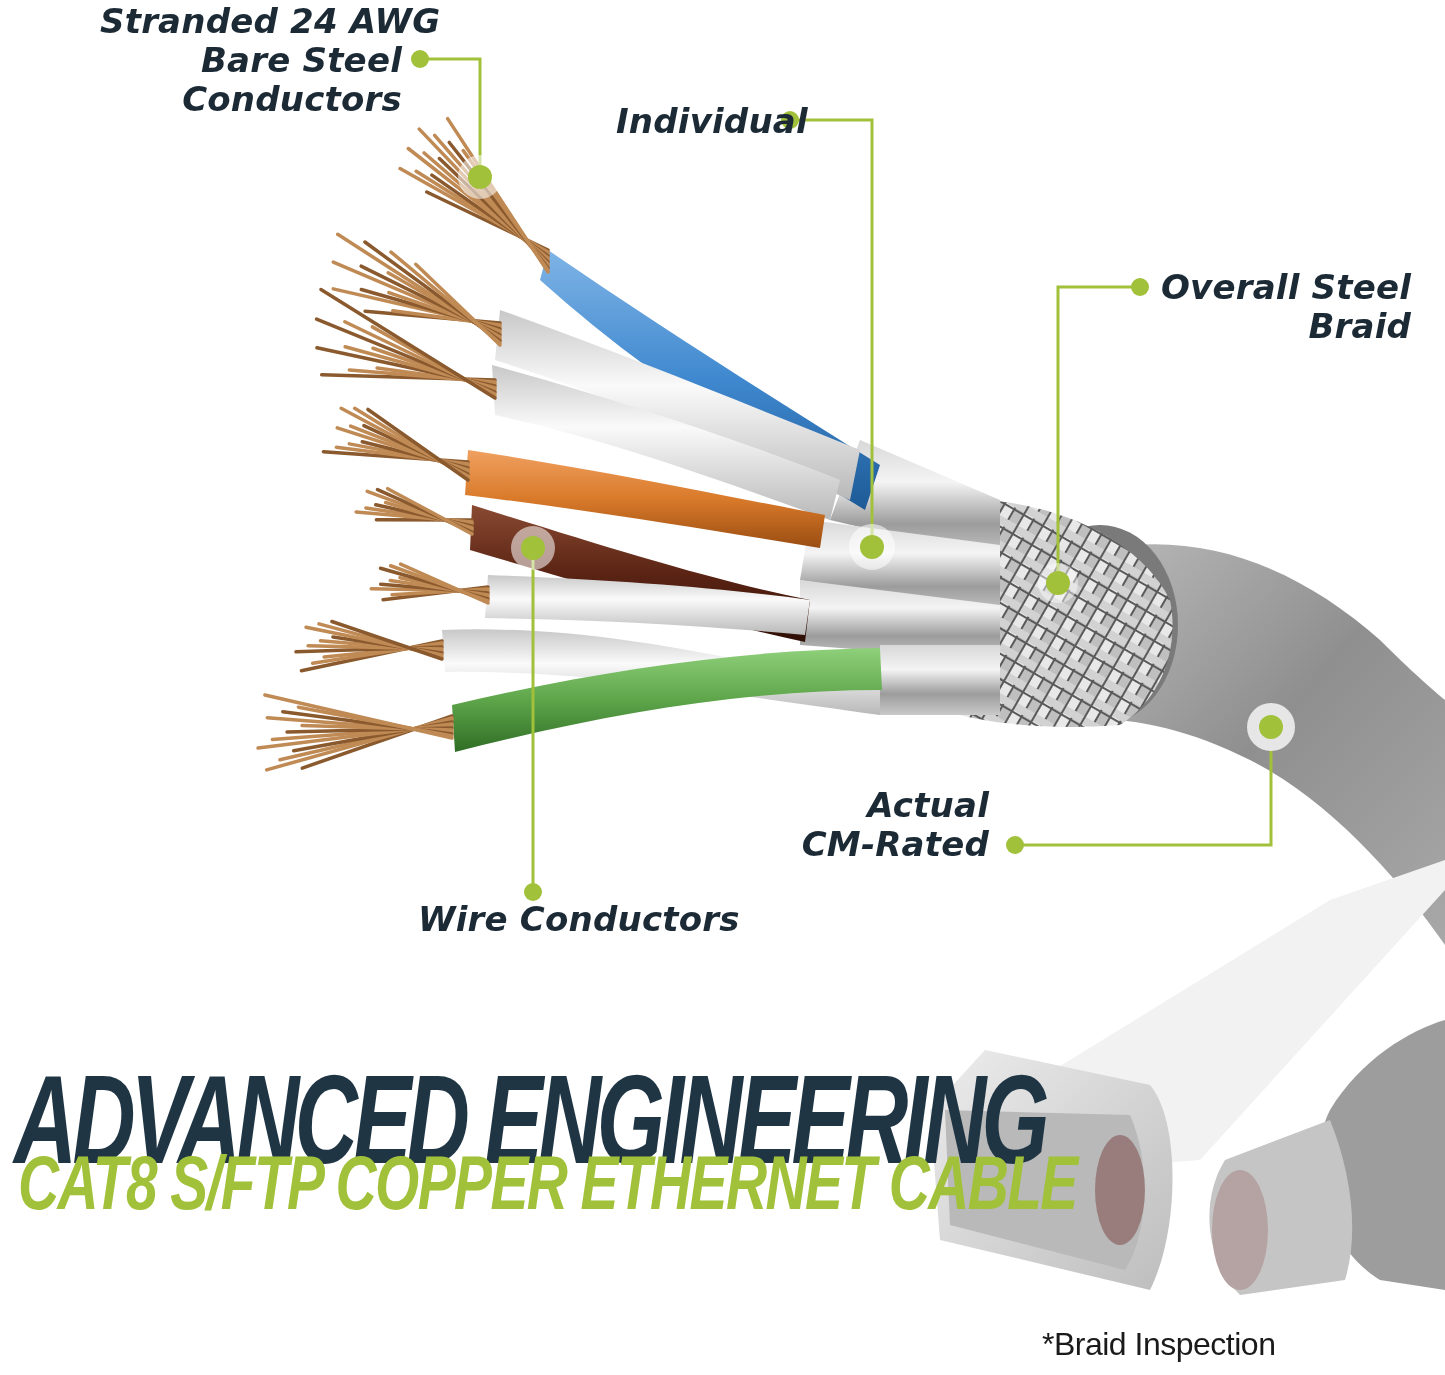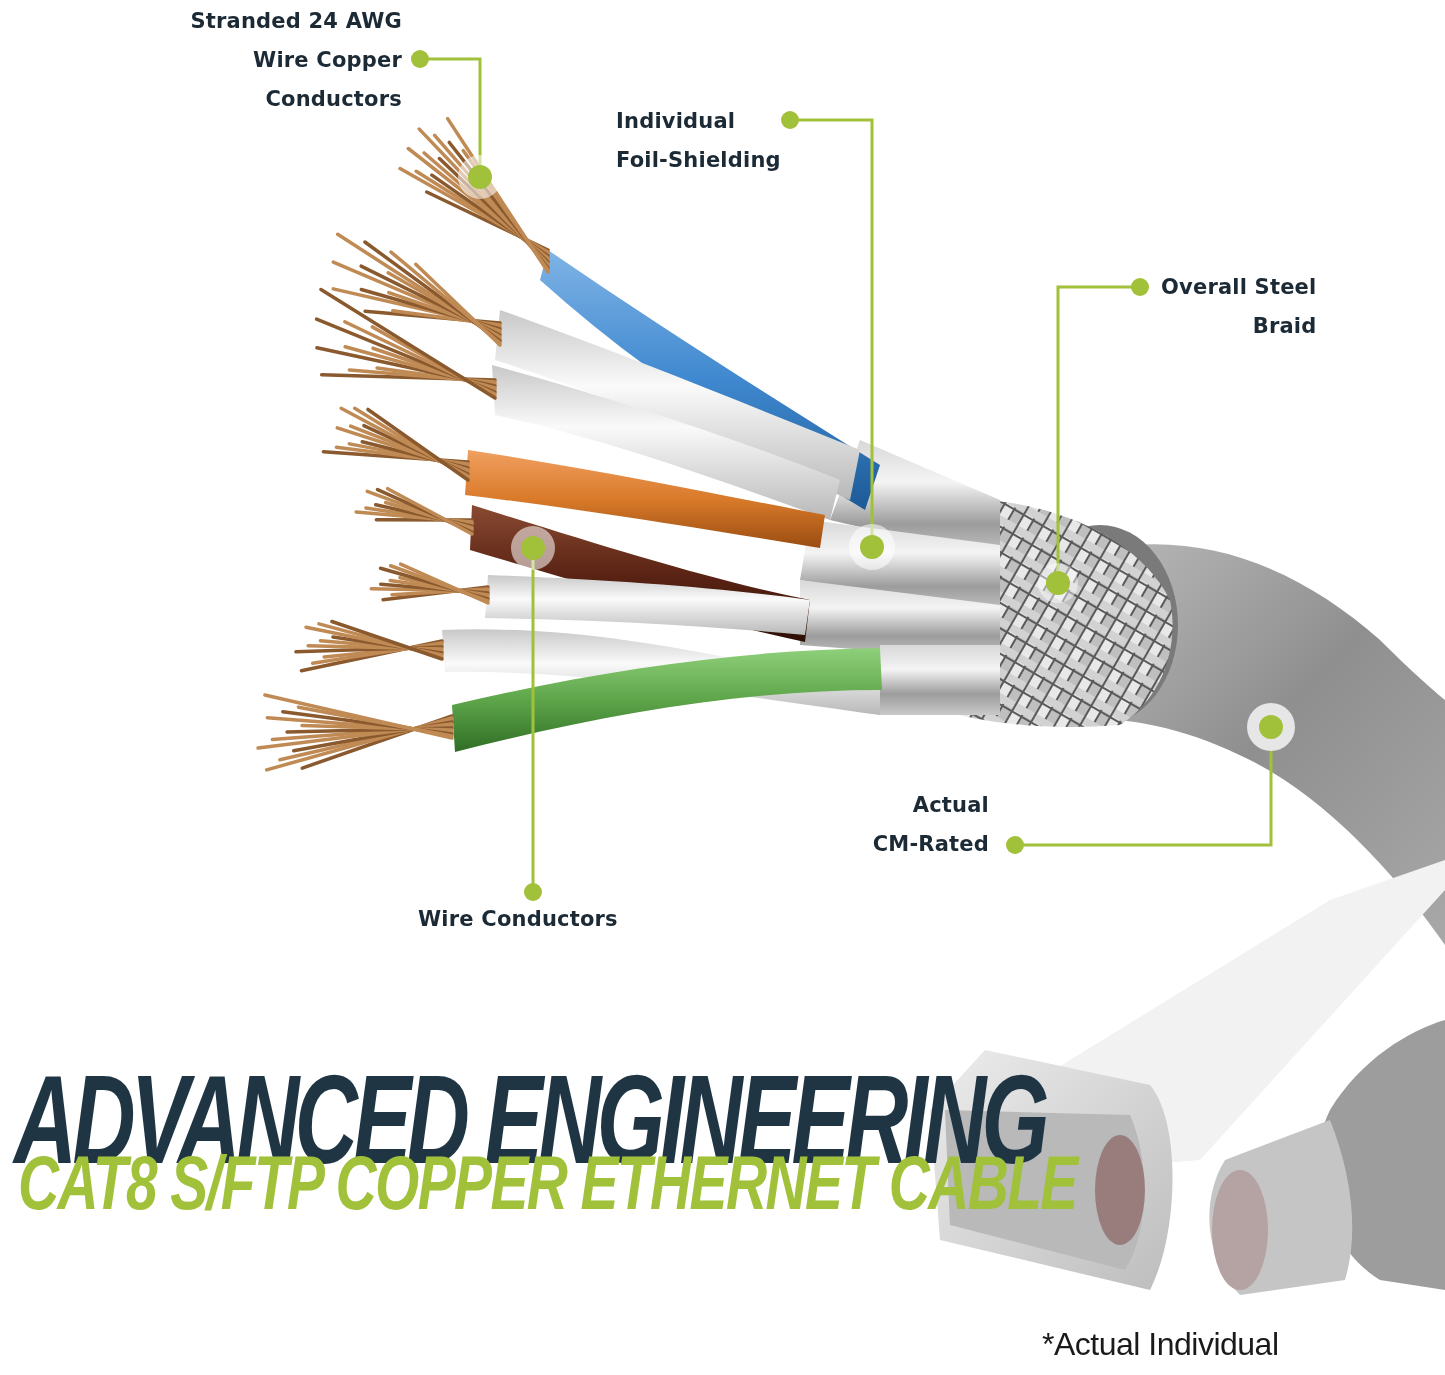--- a/index.html
+++ b/index.html
@@ -1,17 +1,17 @@
 <!DOCTYPE html>
 <html><head>
 <meta charset="utf-8">
 <style>
   html, body { margin:0; padding:0; background:#ffffff; }
   body { width:1445px; height:1375px; position:relative; overflow:hidden; font-family:"Liberation Sans", sans-serif; }
-  .label { position:absolute; color:#1c2a36; font-weight:700; font-size:21px; line-height:39px; font-family:"DejaVu Sans", sans-serif; letter-spacing:0.2px; }
+  .label { position:absolute; color:#1c2a36; font-weight:700; font-size:34px; line-height:39px; font-family:"DejaVu Sans", sans-serif; letter-spacing:0.2px;font-style:italic; }
   .label .line { display:block; white-space:nowrap; }
   .right { text-align:right; }
   svg#illustration { position:absolute; left:0; top:0; }
   .headline { position:absolute; left:14px; font-family:"Liberation Sans", sans-serif; font-weight:700; font-style:italic; white-space:nowrap; transform-origin:left top; }
   #headline-main { top:1048px; color:#1f3544; font-size:112px; letter-spacing:-6px; transform:scaleX(0.78) scaleY(1.12); }
   #headline-sub { top:1140px; color:#a2c13a; font-size:72px; letter-spacing:-2px; transform:scaleX(0.79) scaleY(1.05); left:18px; }
   #footnote { position:absolute; left:1042px; top:1326px; font-family:"Liberation Sans", sans-serif; font-size:32px; color:#1a1a1a; letter-spacing:-0.5px; }
 </style>
 </head>
 <body>
@@ -207,39 +207,38 @@
     <path d="M945,1110 L1130,1115 C1150,1160 1150,1230 1125,1270 L950,1225 Z" fill="#b9b9b9"></path>
     <ellipse cx="1120" cy="1190" rx="25" ry="55" fill="#8c6464" opacity="0.7"></ellipse>
     <path d="M1445,1020 L1445,1290 L1380,1280 C1330,1250 1300,1170 1330,1110 C1360,1060 1410,1030 1445,1020 Z" fill="#9d9d9d"></path>
     <path d="M1225,1160 L1330,1120 C1350,1170 1360,1230 1345,1280 L1240,1295 C1205,1260 1200,1200 1225,1160 Z" fill="#c5c5c5"></path>
     <ellipse cx="1240" cy="1230" rx="28" ry="60" fill="#b5a3a3"></ellipse>
   </g>
 </svg>
 
 <div class="label right" style="left:100px; top:2px; width:302px;">
   <span class="line">Stranded 24 AWG</span>
-  <span class="line">Wire Copper</span>
+  <span class="line">Bare Steel</span>
   <span class="line">Conductors</span>
 </div>
 
 <div class="label" style="left:616px; top:102px;">
   <span class="line">Individual</span>
-  <span class="line">Foil-Shielding</span>
 </div>
 
 <div class="label" style="left:1161px; top:268px;text-align:right;">
   <span class="line">Overall Steel</span>
   <span class="line">Braid</span>
 </div>
 
 <div class="label right" style="left:760px; top:786px; width:229px;">
   <span class="line">Actual</span>
   <span class="line">CM-Rated</span>
 </div>
 
 <div class="label" style="left:418px; top:900px;">
   <span class="line">Wire Conductors</span>
 </div>
 
 <div id="headline-main" class="headline">ADVANCED ENGINEERING</div>
 <div id="headline-sub" class="headline">CAT8 S/FTP COPPER ETHERNET CABLE</div>
 
-<div id="footnote">*Actual Individual</div>
+<div id="footnote">*Braid Inspection</div>
 
 </body></html>

